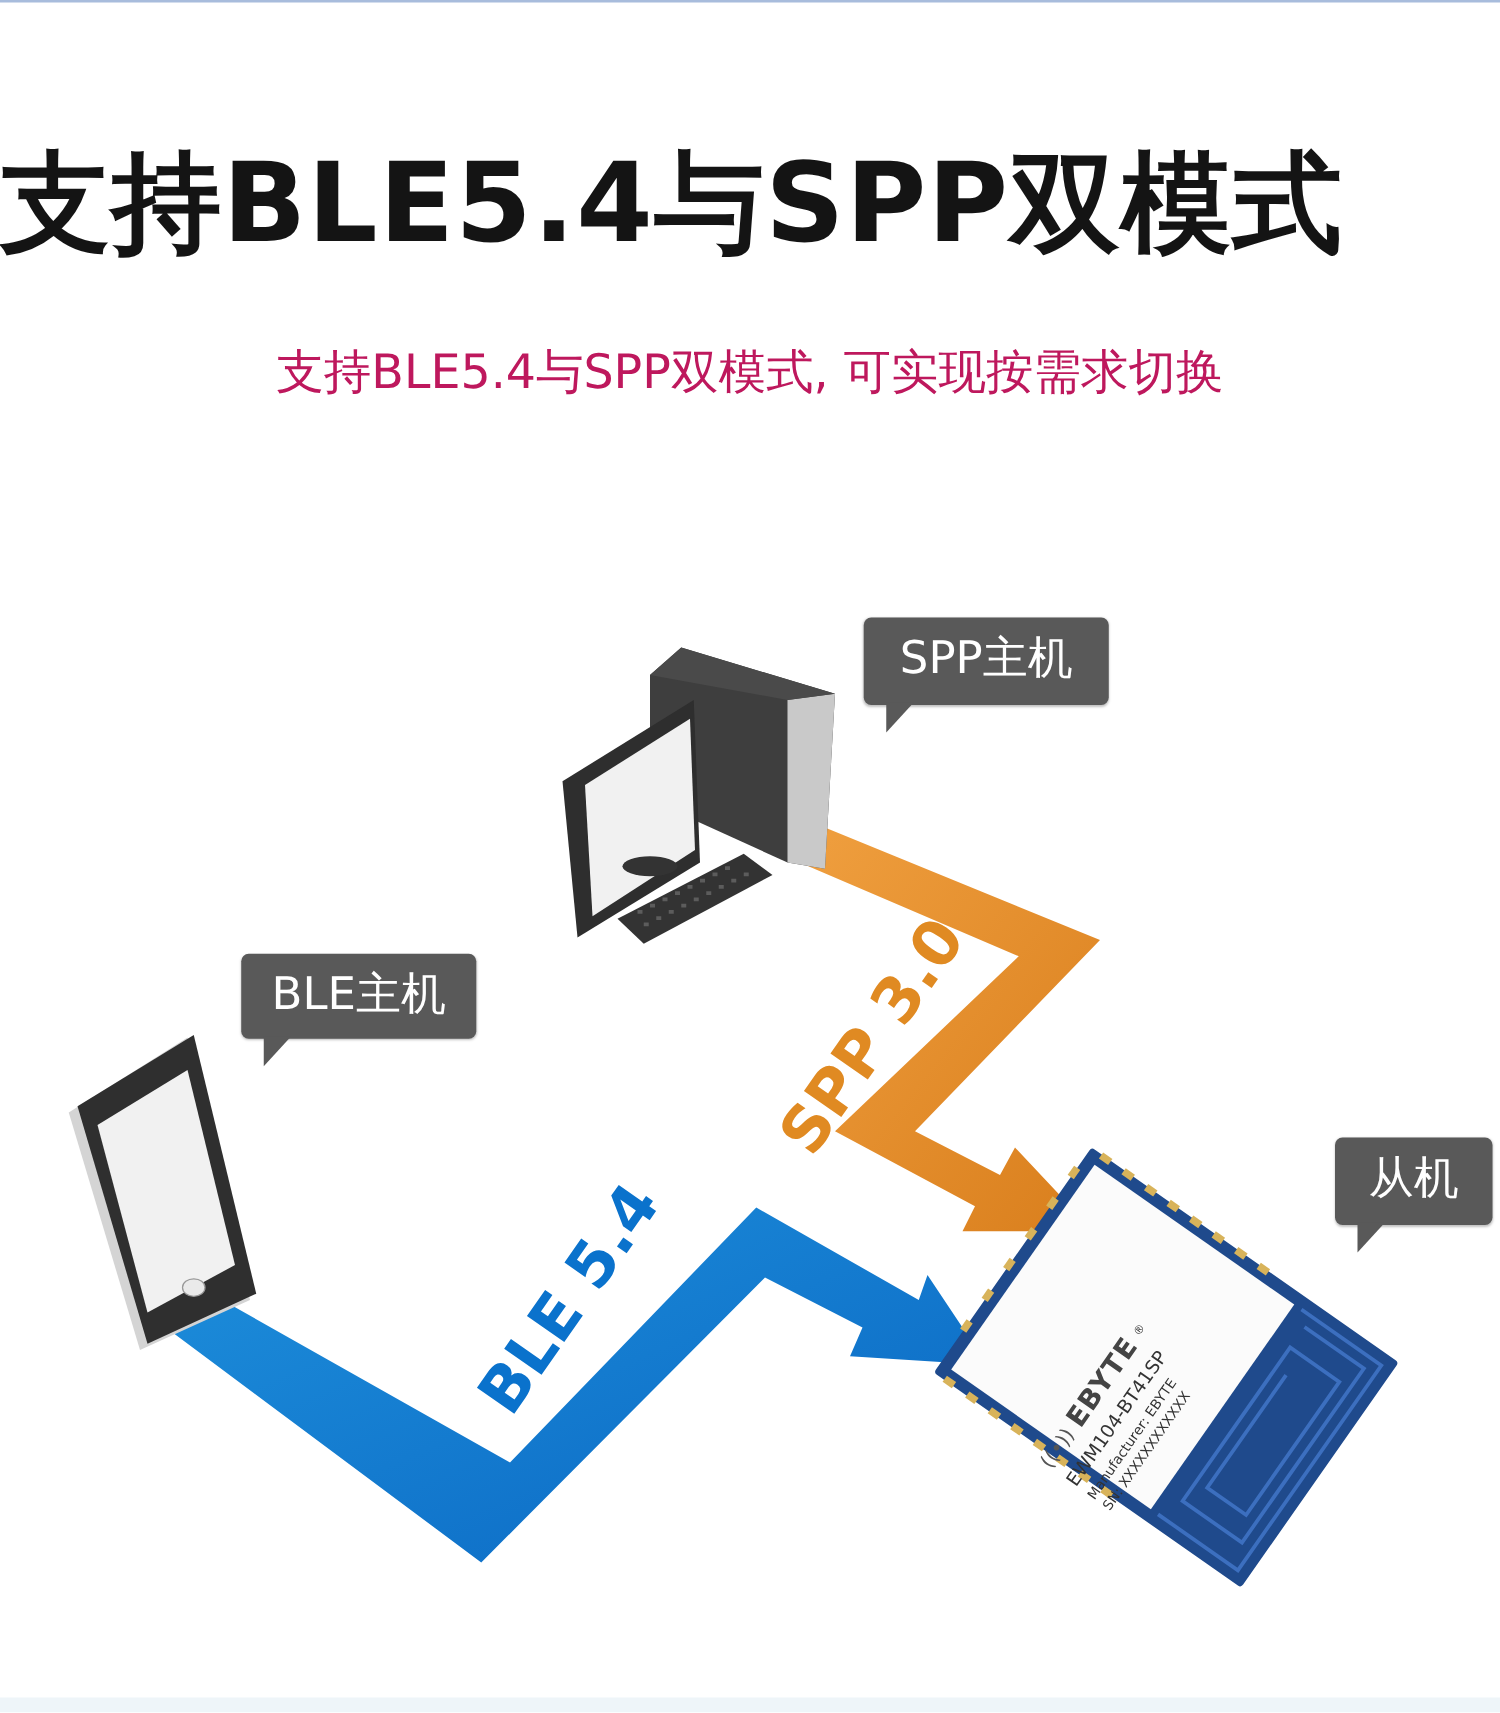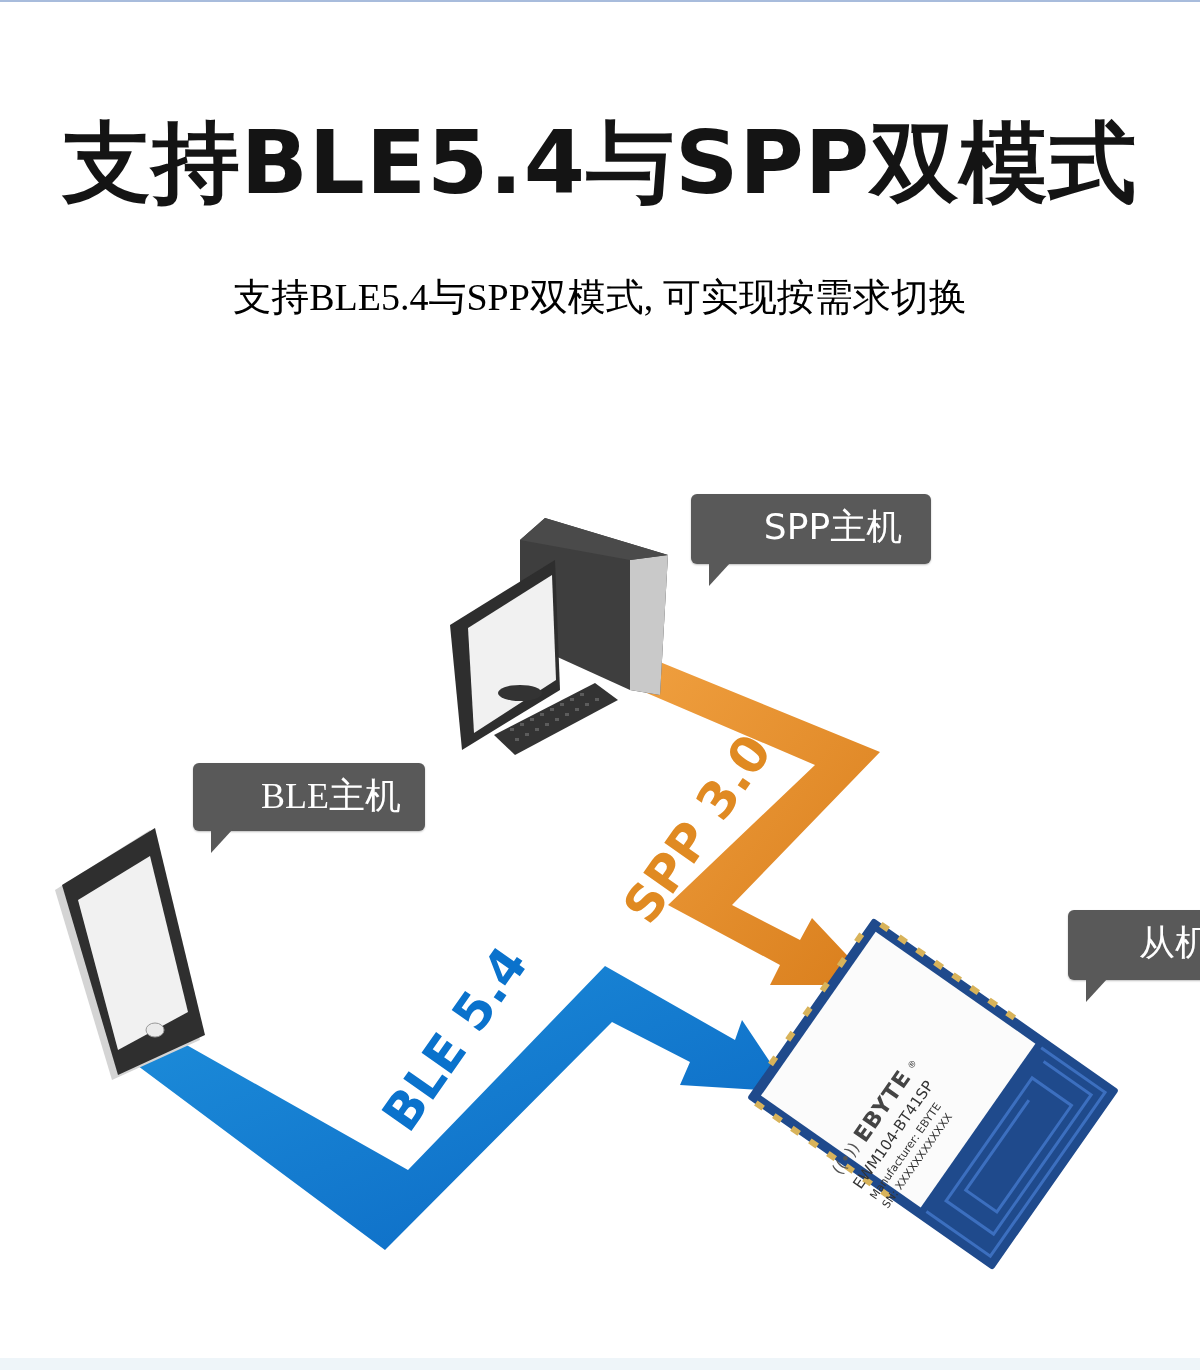--- a/index.html
+++ b/index.html
@@ -4,34 +4,33 @@
 <style>
   html, body { margin: 0; padding: 0; }
   body {
     width: 1200px; height: 1370px; position: relative; overflow: hidden;
     background: #ffffff;
     font-family: "DejaVu Sans", "Liberation Sans", sans-serif;
   }
   .top-rule { position: absolute; left: 0; top: 0; width: 1200px; height: 2px; background: #a8bcdc; }
   .bottom-band { position: absolute; left: 0; top: 1358px; width: 1200px; height: 12px; background: #eef5f9; }
   .title {
-    position: absolute; left: 0; top: 108px; width: 1200px; text-align: center;
+    position: absolute; left: 0; top: 108px; width: 1200px; text-align: left;
     font-size: 88px; font-weight: bold; color: #141414; letter-spacing: 1px;
     line-height: 110px;
   }
   .subtitle {
     position: absolute; left: 0; top: 270px; width: 1200px; text-align: center;
-    font-size: 38px; color: #000000; line-height: 54px; font-family: Liberation Serif, serif;
+    font-size: 38px; color: #be185d; line-height: 54px;
   }
   .diagram { position: absolute; left: 0; top: 0; width: 1200px; height: 1370px; }
   .bubble {
     position: absolute; background: #595959; color: #ffffff; border-radius: 6px;
     font-size: 36px; line-height: 66px; text-align: center;
     box-shadow: 0 1px 2px rgba(0,0,0,0.25);
-    padding-left: 44px;
   }
   .bubble::after {
     content: ""; position: absolute; left: 18px; bottom: -22px;
     border-left: 0 solid transparent; border-right: 22px solid transparent;
     border-top: 24px solid #595959;
   }
   .proto-label {
     position: absolute; font-weight: bold; font-size: 50px; white-space: nowrap;
     font-family: "DejaVu Sans", "Liberation Sans", sans-serif;
   }
@@ -145,17 +144,17 @@
     </div>
     <div style="font-size:15px;margin-top:4px;">EWM104-BT41SP</div>
     <div style="font-size:11px;margin-top:4px;">Manufacturer: EBYTE</div>
     <div style="font-size:11px;margin-top:2px;">SN: XXXXXXXXXXXX</div>
   </div>
 
   <div class="proto-label" style="left:590px;top:800px;color:#e08a22;transform:rotate(-55deg);transform-origin:center;">SPP 3.0</div>
   <div class="proto-label" style="left:350px;top:1010px;color:#0a72cc;transform:rotate(-55deg);transform-origin:center;">BLE 5.4</div>
 
   <div class="bubble" style="left:691px;top:494px;width:196px;height:70px;">SPP主机</div>
-  <div class="bubble" style="left:193px;top:763px;width:188px;height:68px;font-family:Liberation Serif, serif;">BLE主机</div>
+  <div class="bubble" style="left:193px;top:763px;width:188px;height:68px;">BLE主机</div>
   <div class="bubble" style="left:1068px;top:910px;width:126px;height:70px;">从机</div>
 </div>
 
 <div class="bottom-band"></div>
 
 </body></html>

